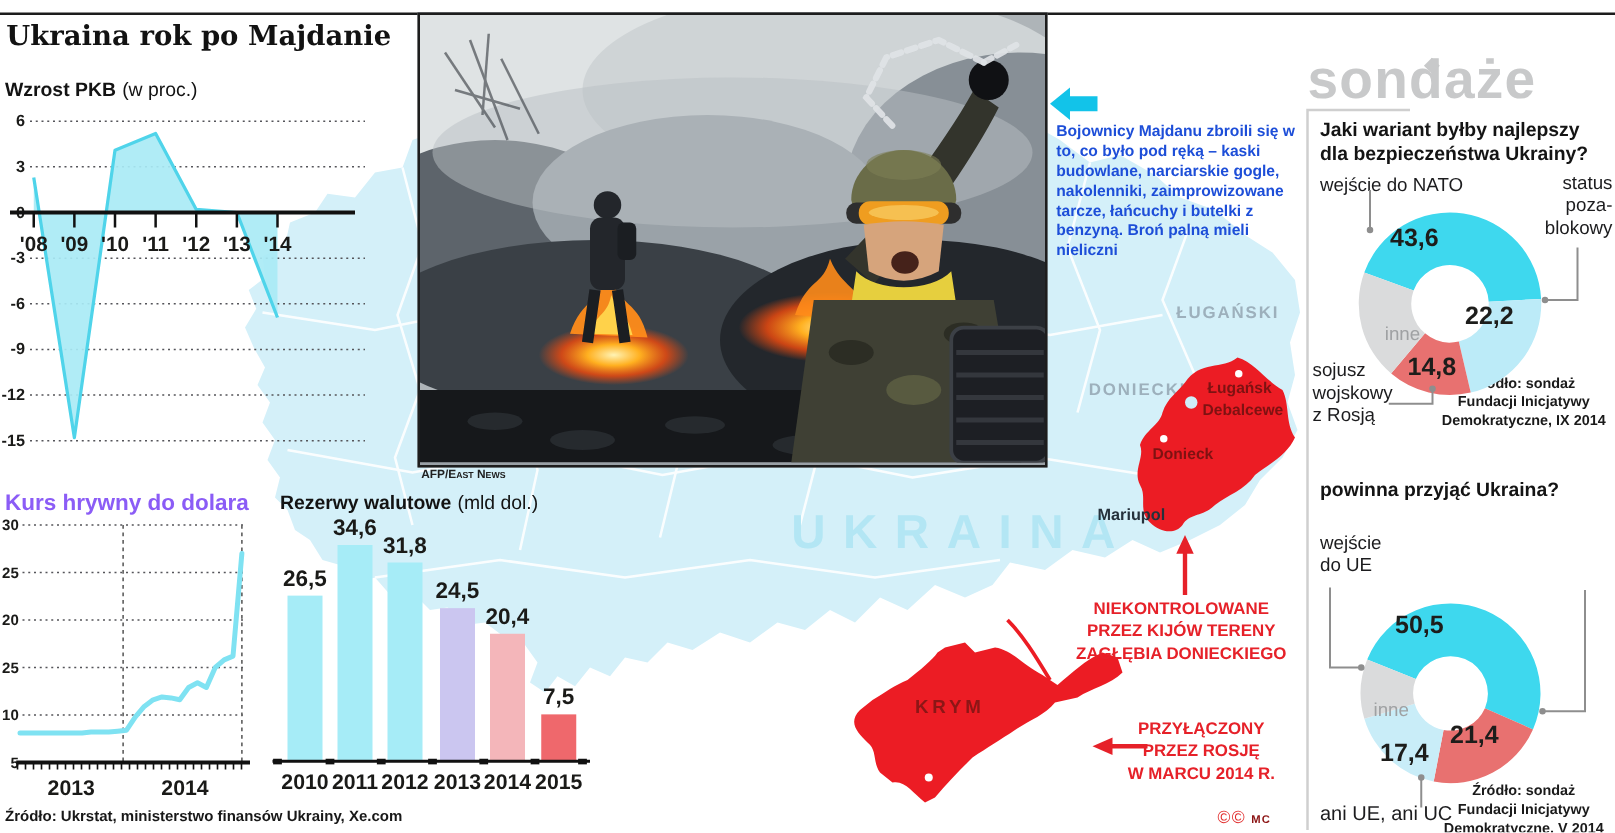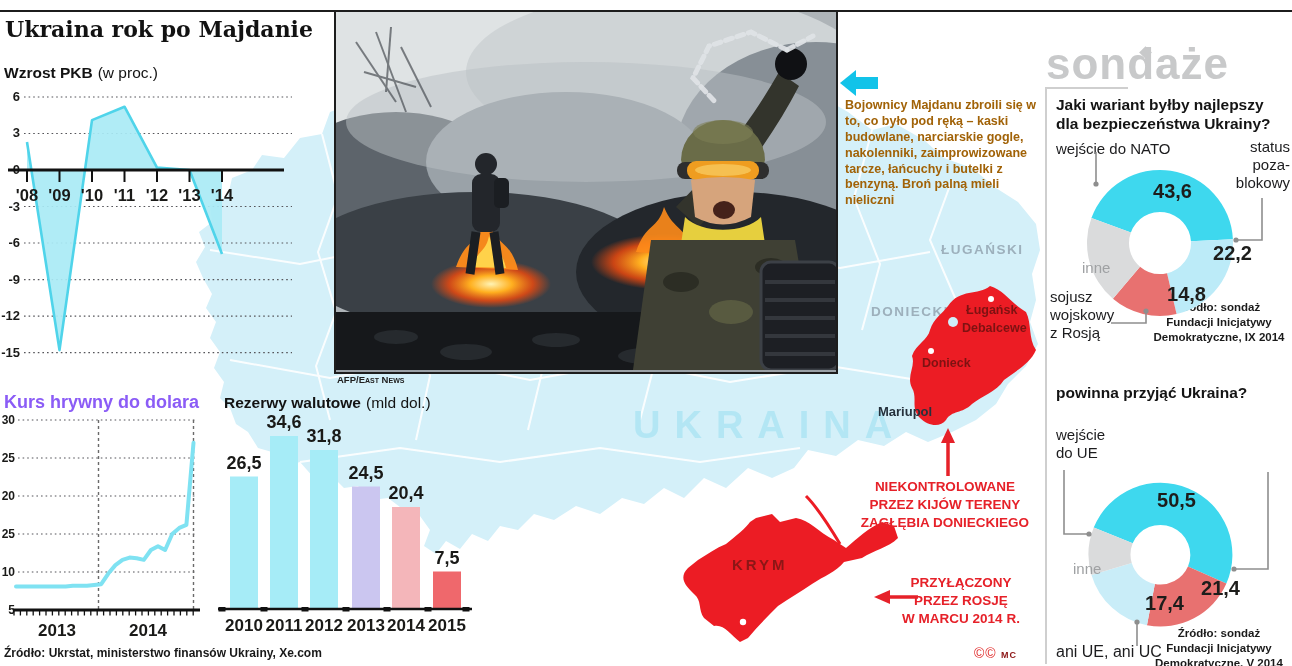--- a/index.html
+++ b/index.html
@@ -7,27 +7,27 @@
         font-family:"Liberation Sans",sans-serif;color:#1c1c1e}
   .abs{position:absolute}
   svg{display:block}
   .toprule{left:0;top:10px;width:1292px;height:2px;background:#1c1c1c}
   .pgtitle{left:5px;top:16px;font:700 22px "DejaVu Serif",serif;color:#121212}
   .charttitle{font:700 15.5px "Liberation Sans",sans-serif;color:#131313}
   .charttitle .unit{font-weight:400;margin-left:5px}
   .fxtitle{left:4px;top:392px;font:700 18px "Liberation Sans",sans-serif;color:#8b5cf6}
   .photo{left:334px;top:10px;width:504px;height:364px;border:2px solid #1d1d1d;box-sizing:border-box;background:#9aa1a7}
   .photocredit{left:337px;top:374px;font:700 9.5px "Liberation Sans",sans-serif;font-variant:small-caps;color:#202020}
-  .caption{left:845px;top:98px;width:198px;font:700 12.5px/1.27 "Liberation Sans",sans-serif;color:#a16207}
+  .caption{left:845px;top:98px;width:198px;font:700 12.5px/1.27 "Liberation Sans",sans-serif;color:#1d4ed8}
   .sondtitle{left:1046px;top:42px;font:700 44px/1 "Liberation Sans",sans-serif;color:#c8c9ca;letter-spacing:1px}
   .diamond{left:1141px;top:48px;width:9px;height:9px;background:#c8c9ca;transform:rotate(45deg)}
   .qtitle{font:700 15.5px/1.24 "Liberation Sans",sans-serif;color:#141414}
   .plabel{font:400 15px/1.2 "Liberation Sans",sans-serif;color:#1c1c1e}
-  .pval{font:700 20px "Liberation Sans",sans-serif;color:#1d1d1b;text-align:right;width:80px}
-  .pinne{font:400 15px "Liberation Sans",sans-serif;color:#9fa1a3;width:80px}
+  .pval{font:700 20px "Liberation Sans",sans-serif;color:#1d1d1b;text-align:left;width:80px}
+  .pinne{font:400 15px "Liberation Sans",sans-serif;color:#9fa1a3;text-align:center;width:80px}
   .psrc{font:700 11.5px/1.3 "Liberation Sans",sans-serif;color:#1a1a1a;text-align:center;width:142px}
   .rednote{font:700 13.5px/1.33 "Liberation Sans",sans-serif;color:#e62129;text-align:center}
   .footer{left:4px;top:646px;font:700 12px "Liberation Sans",sans-serif;color:#181818}
   .ccmark{left:974px;top:645px;font:400 14px "Liberation Sans",sans-serif;color:#e12a2a;letter-spacing:1px}
   .mcmark{left:1001px;top:650px;font:700 9px "Liberation Sans",sans-serif;color:#8c1414;letter-spacing:1px}
   .z1{z-index:1}.z2{z-index:2}.z3{z-index:3}.z4{z-index:4}
 </style>
 </head>
 <body>
 

